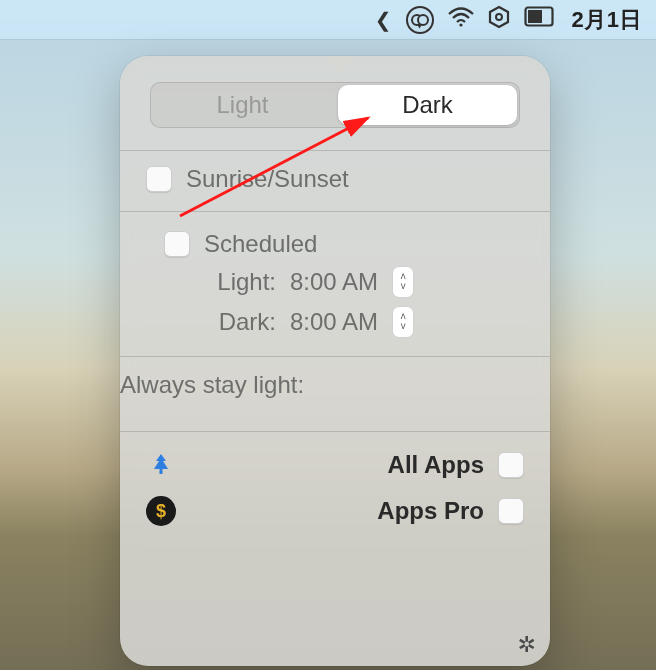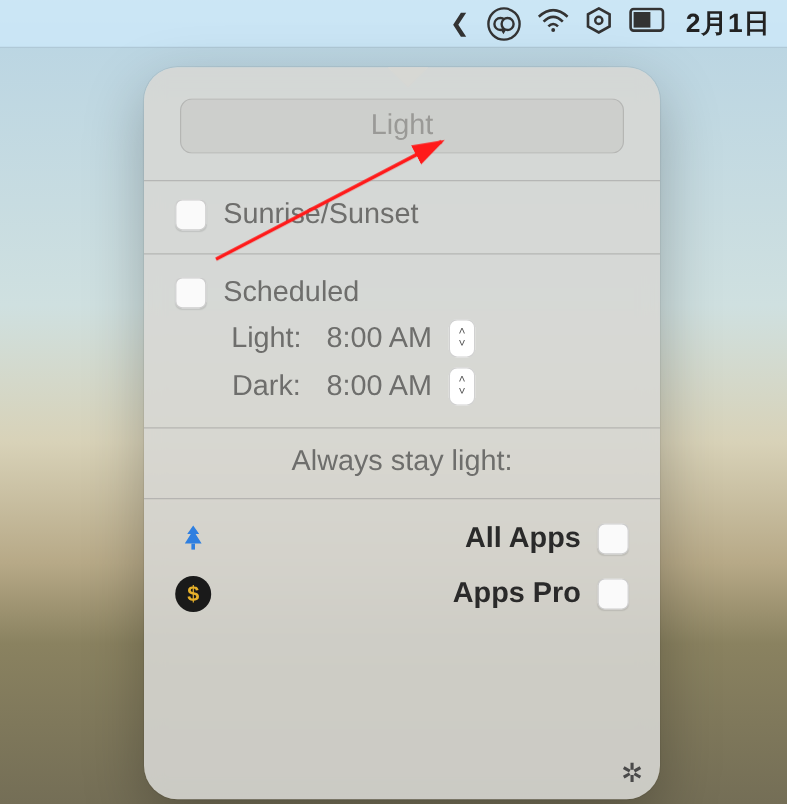--- a/index.html
+++ b/index.html
@@ -64,21 +64,21 @@
   .popover::before {
     content:"";
     position:absolute; top:-12px; left:208px;
     width:24px; height:24px;
     background: rgba(215,215,212,0.9);
     transform: rotate(45deg);
     border-top-left-radius:4px;
     box-shadow: -1px -1px 1px rgba(0,0,0,0.08);
   }
 
-  .section { border-bottom: 1px solid rgba(150,150,148,0.5); padding: 18px 26px; }
+  .section { border-bottom: 1px solid rgba(150,150,148,0.5); padding: 18px 44px; }
   .section.seg { padding: 26px 30px 22px; }
   .section.small { padding: 14px 26px 18px; }
 
   .segmented {
     display:flex; width:100%; height:46px; border-radius:10px; overflow:hidden;
     background: rgba(200,200,198,0.6);
     box-shadow: inset 0 0 0 1px rgba(0,0,0,0.12);
   }
   .segmented .seg-btn {
     flex:1; display:flex; align-items:center; justify-content:center;
@@ -92,29 +92,29 @@
   }
 
   .row { display:flex; align-items:center; gap:14px; font-size:24px; color:#6e6e6c; }
   .checkbox {
     width:26px; height:26px; border-radius:6px;
     background:#fafafa;
     box-shadow: inset 0 0 0 1px rgba(0,0,0,0.18), 0 1px 1px rgba(0,0,0,0.1);
   }
   .sub { padding-left:40px; }
   .sched-row { display:flex; align-items:center; gap:14px; font-size:24px; color:#6e6e6c; margin-top:8px; }
-  .sched-row .lbl { width:72px; text-align:center; }
+  .sched-row .lbl { width:72px; text-align:right; }
   .stepper {
     width:22px; height:32px; background:#fff; border-radius:7px;
     box-shadow: inset 0 0 0 1px rgba(0,0,0,0.18);
     display:flex; flex-direction:column; align-items:center; justify-content:center;
     font-size:10px; color:#555; line-height:10px;
   }
 
-  .always-label { text-align:center; font-size:24px; color:#6e6e6c; padding:14px 0 16px; border-bottom:1px solid rgba(150,150,148,0.5); }
+  .always-label { text-align:left; font-size:24px; color:#6e6e6c; padding:14px 0 32px; border-bottom:1px solid rgba(150,150,148,0.5); }
 
   .app-list { padding: 10px 20px 0 20px; }
   .app-row { display:flex; align-items:center; gap:14px; padding:8px 6px; font-size:24px; color:#2a2a2a; font-weight:600; }
   .app-row .app-label { flex:1;text-align:right; }
   .app-row .checkbox { flex:none; }
   .app-icon { width:30px; height:30px; border-radius:7px; display:flex; align-items:center; justify-content:center; font-size:18px; }
   .app-icon.allapps { color:#2f6fd6; background:transparent; font-weight:bold; }
   .app-icon.mindnode { background:#fff; box-shadow:0 0 0 1px rgba(0,0,0,0.1); border-radius:50%; }
   .app-icon.moneypro { background:#1a1a1a; color:#e7b12b; border-radius:50%; font-weight:bold; }
 
@@ -156,20 +156,21 @@
       </svg>
   </span>
   <span class="date">2月1日</span>
 </div>
 
 <div class="popover">
 
   <div class="section seg">
     <div class="segmented">
       <div class="seg-btn">Light</div>
+      <div class="seg-btn active">Dark</div>
     </div>
   </div>
 
   <div class="section small">
     <div class="row">
       <div class="checkbox"></div>
       <span>Sunrise/Sunset</span>
     </div>
   </div>
 

